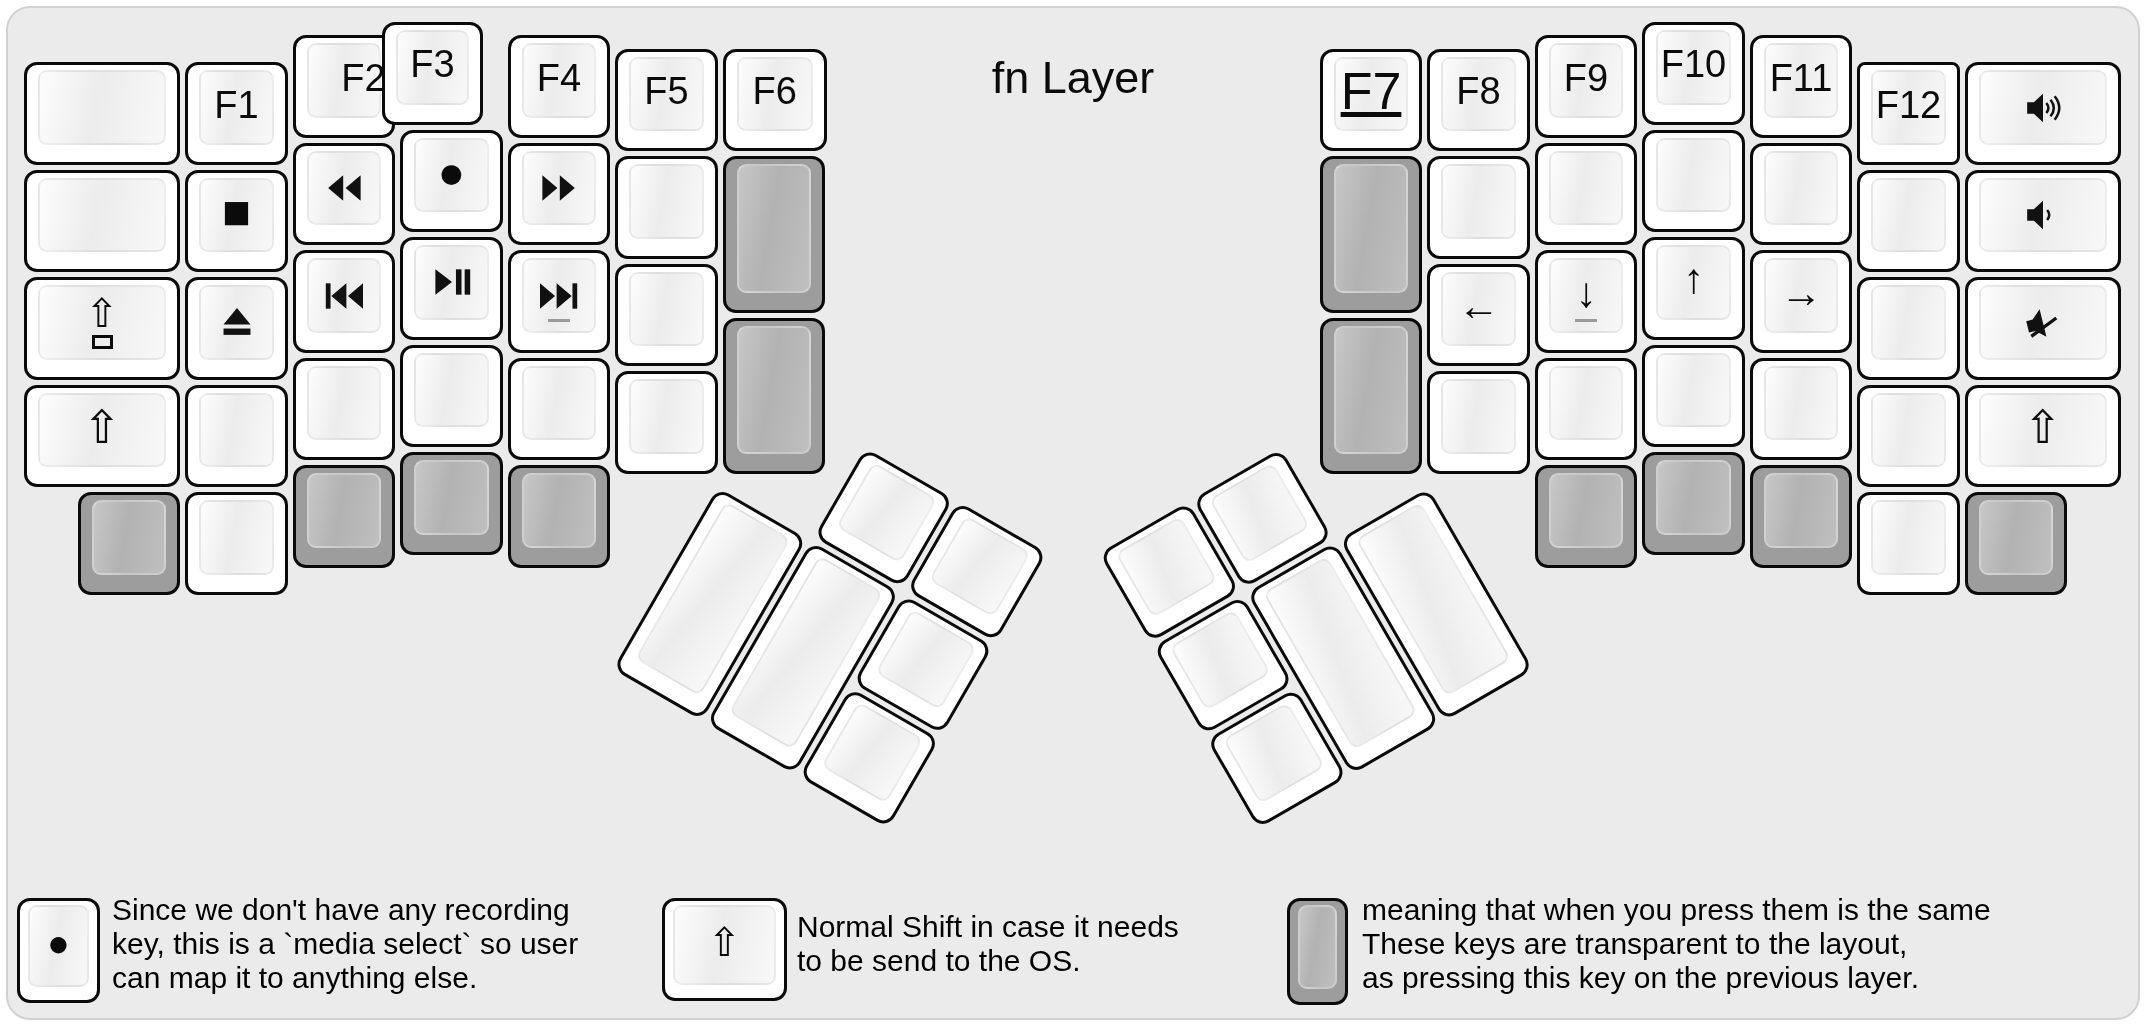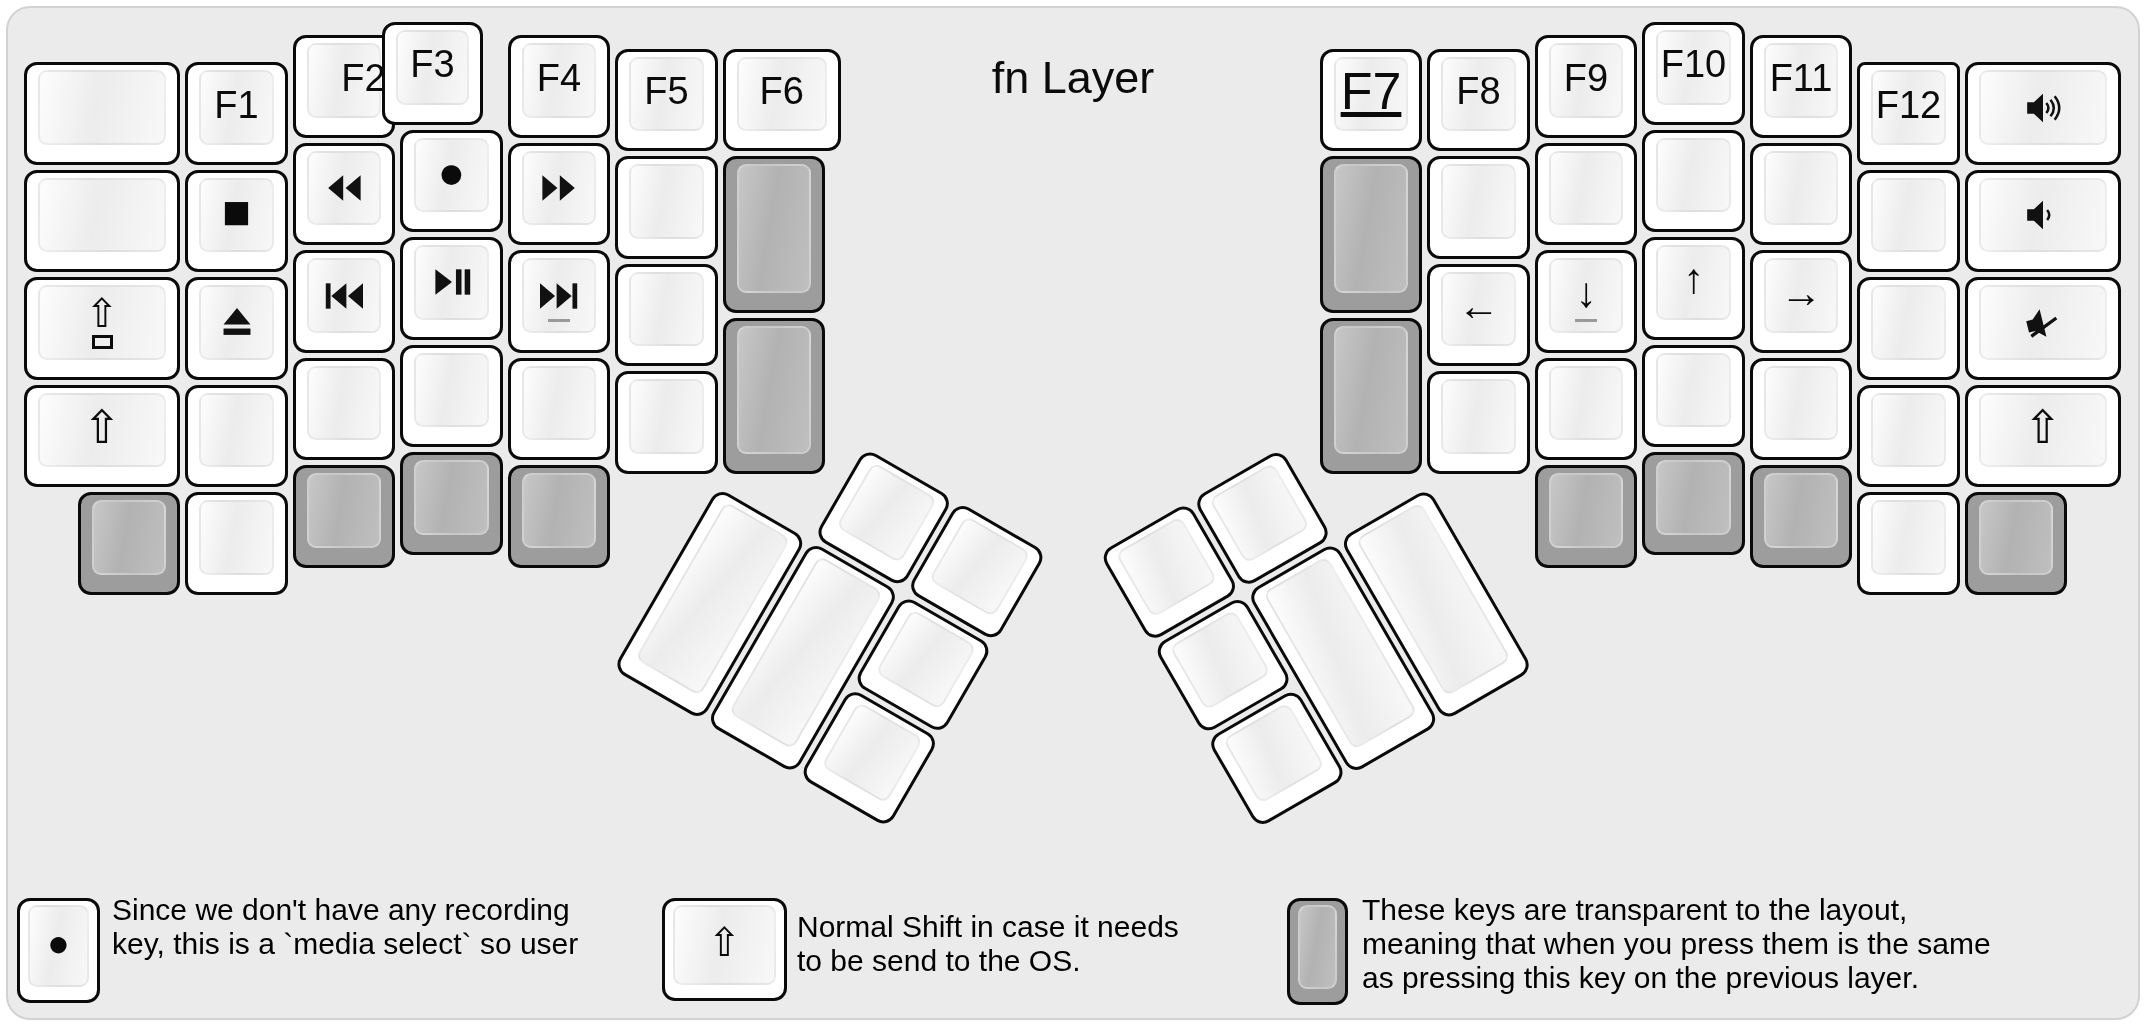--- a/index.html
+++ b/index.html
@@ -182,21 +182,21 @@
       </div>
       <div class="key" style="left: 615.25px; top: 156.375px; width: 102.5px; height: 102.5px;">
         <div class="surface"></div>
       </div>
       <div class="key" style="left: 615.25px; top: 263.875px; width: 102.5px; height: 102.5px;">
         <div class="surface"></div>
       </div>
       <div class="key" style="left: 615.25px; top: 371.375px; width: 102.5px; height: 102.5px;">
         <div class="surface"></div>
       </div>
-      <div class="key" style="left: 722.75px; top: 48.875px; width: 118px; height: 102.5px;">
+      <div class="key" style="left: 722.75px; top: 48.875px; width: 104px; height: 102.5px;">
         <div class="surface">
           <span class="klabel" style="font-size: 38px;">F6</span>
         </div>
       </div>
       <div class="key gray" style="left: 722.75px; top: 156.375px; width: 102.5px; height: 156.25px;">
         <div class="surface"></div>
       </div>
       <div class="key gray" style="left: 722.75px; top: 317.625px; width: 102.5px; height: 156.25px;">
         <div class="surface"></div>
       </div>
@@ -393,32 +393,33 @@
 
   <div id="legend">
     <div id="lkey0" class="key lkey" style="left: 17px; top: 898px; width: 83px; height: 105px;">
         <div class="surface">
           <span class="klabel" style="font-size:38px;">●</span>
         </div>
       </div>
     <div class="legend-text" style="left:112px;top:893px;">
       <div>Since we don't have any recording</div>
       <div>key, this is a `media select` so user</div>
+      <div>can map it to anything else.</div>
     </div>
     <div id="lkey1" class="key lkey" style="left: 662px; top: 898px; width: 125px; height: 103px;">
         <div class="surface">
           <span class="klabel" style="font-size:40px;">⇧</span>
         </div>
       </div>
     <div class="legend-text" style="left:797px;top:910px;">
       <div>Normal Shift in case it needs</div>
       <div>to be send to the OS.</div>
     </div>
     <div id="lkey2" class="key lkey gray" style="left: 1287px; top: 898px; width: 61px; height: 107px;">
         <div class="surface"></div>
       </div>
     <div class="legend-text" style="left:1362px;top:893px;">
+      <div>meaning that when you press them is the same</div>
       <div>These keys are transparent to the layout,</div>
-      <div>meaning that when you press them is the same</div>
       <div>as pressing this key on the previous layer.</div>
     </div>
   </div>
 </div>
 
 </body></html>

